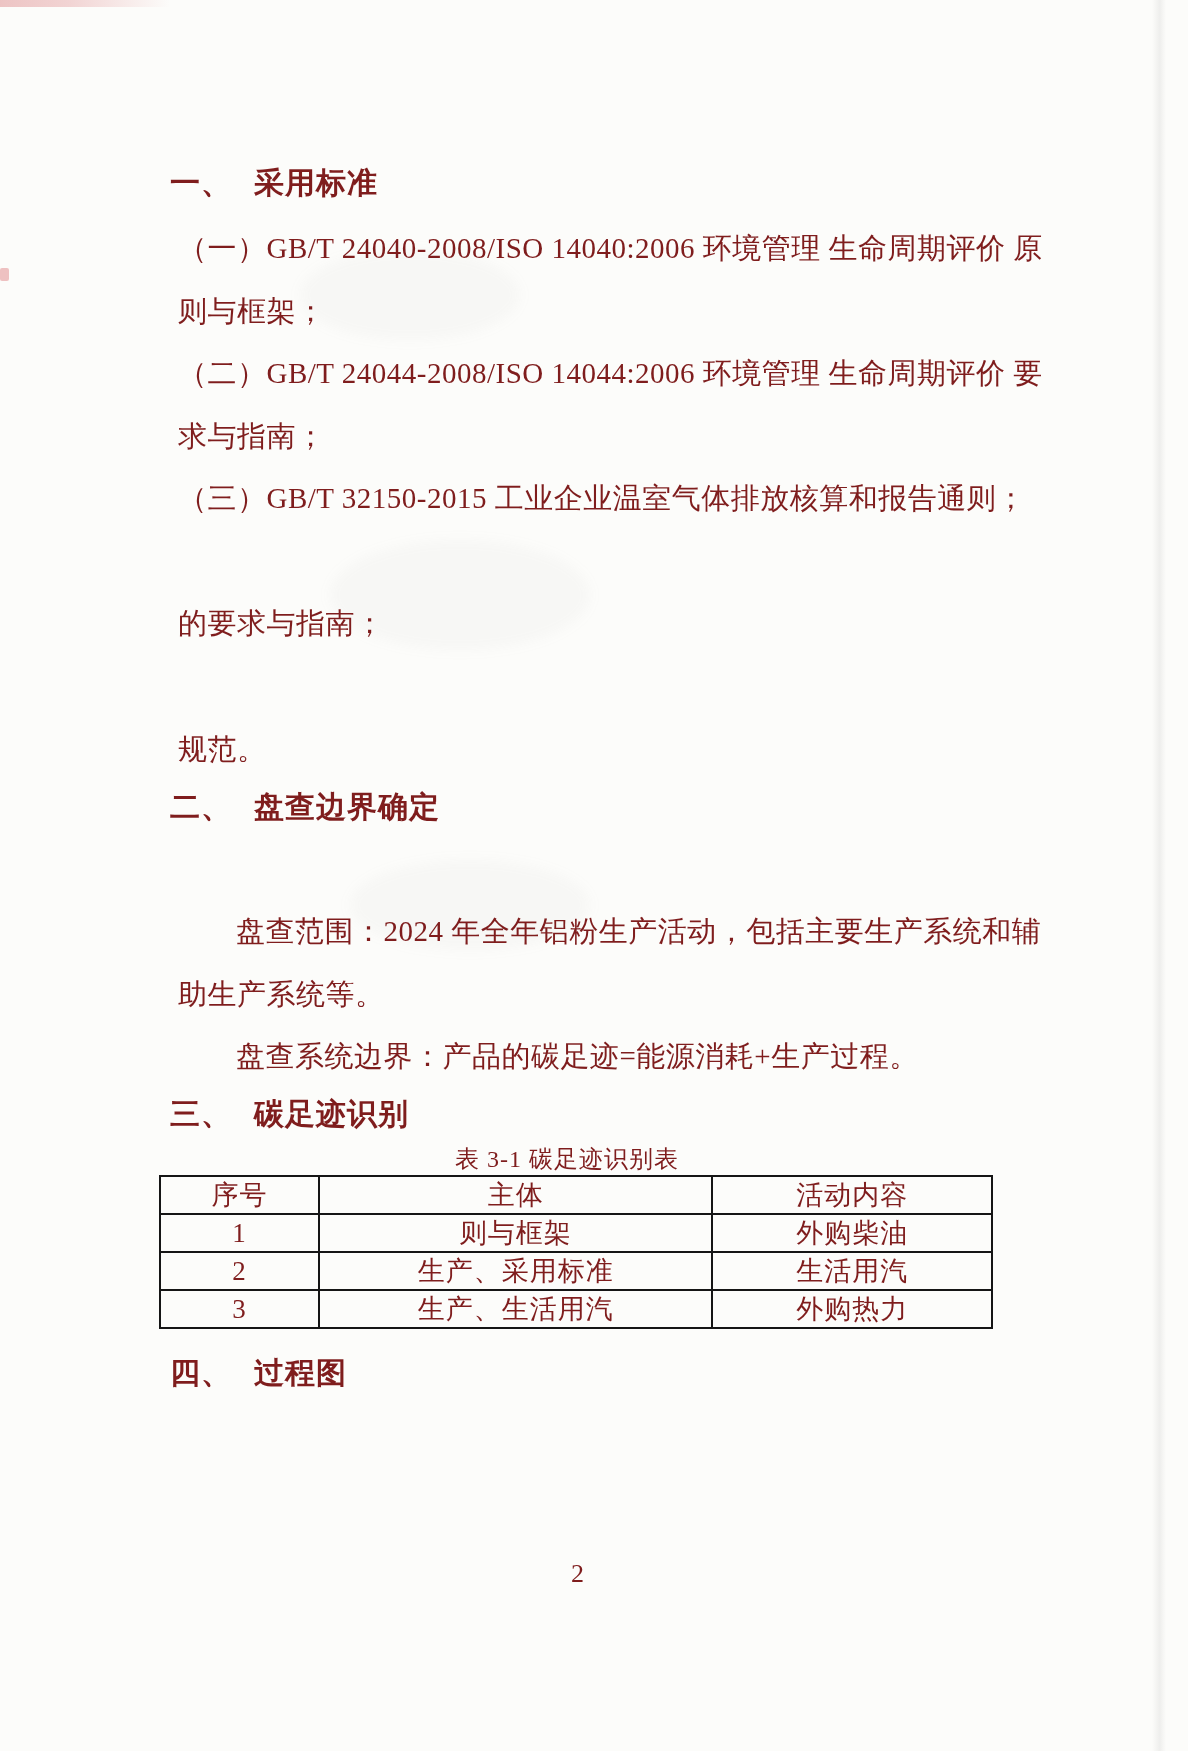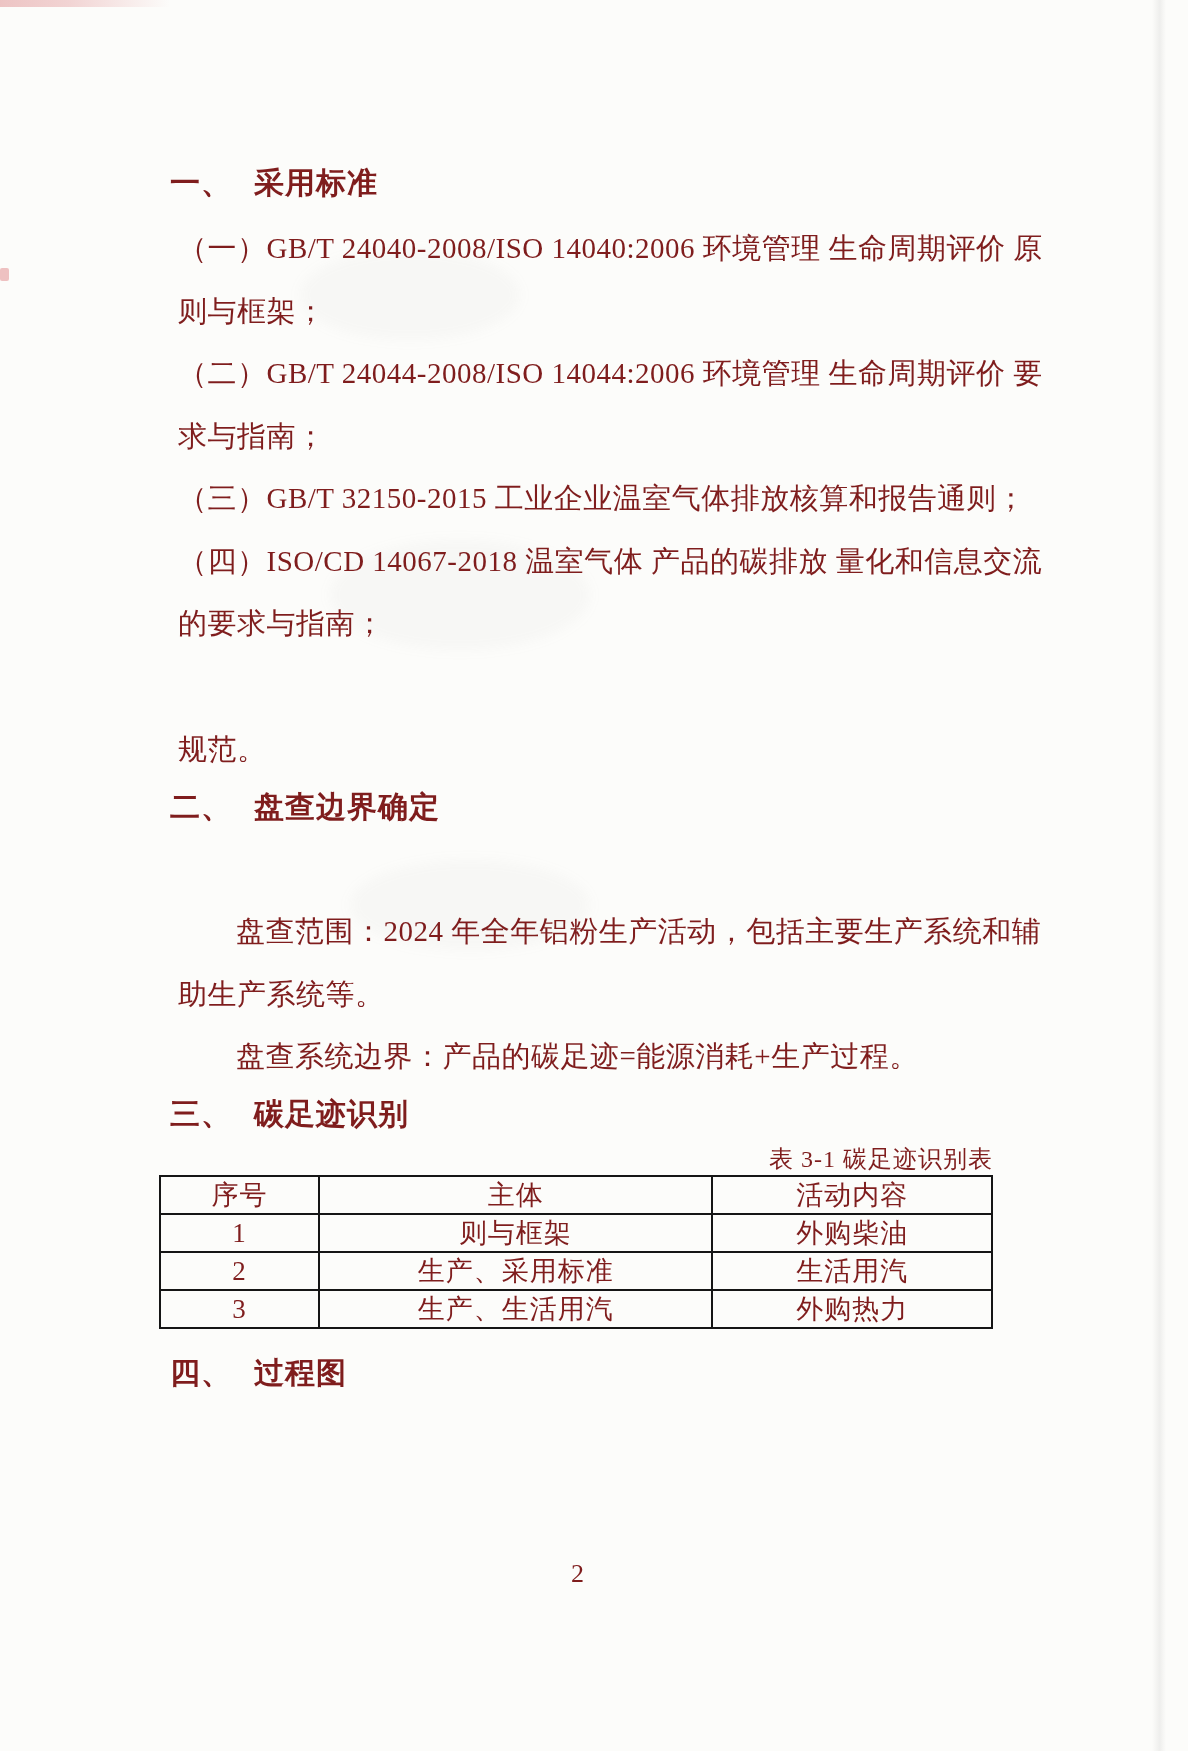--- a/index.html
+++ b/index.html
@@ -44,22 +44,22 @@
     left:170px;
     font-size:30px;
     line-height:33px;
     font-weight:bold;
     white-space:nowrap;
     letter-spacing:1px;
   }
   .heading .h-title{margin-left:22px;}
   .caption{
     position:absolute;
-    left:159px;width:834px;
-    text-align:right;
+    left:150px;width:834px;
+    text-align:center;
     font-size:24px;line-height:26px;
     letter-spacing:1px;
   }
   table.ctable{
     position:absolute;
     left:159px;top:1175px;
     width:834px;
     border-collapse:collapse;
     table-layout:fixed;
     font-size:27px;
@@ -98,21 +98,20 @@
 
   <div class="heading" style="top:166px;">
     <span class="h-num">一、</span><span class="h-title">采用标准</span>
   </div>
 
   <div class="line" style="top:232px;">（一）GB/T 24040-2008/ISO 14040:2006  环境管理  生命周期评价  原</div>
   <div class="line" style="top:295px;">则与框架；</div>
   <div class="line" style="top:357px;">（二）GB/T 24044-2008/ISO 14044:2006  环境管理  生命周期评价  要</div>
   <div class="line" style="top:420px;">求与指南；</div>
   <div class="line" style="top:482px;">（三）GB/T 32150-2015  工业企业温室气体排放核算和报告通则；</div>
-  <div class="line" style="top:545px;">（四）ISO/CD 14067-2018  温室气体  产品的碳排放  量化和信息交流</div>
   <div class="line" style="top:607px;">的要求与指南；</div>
   <div class="line" style="top:733px;">规范。</div>
 
   <div class="heading" style="top:790px;">
     <span class="h-num">二、</span><span class="h-title">盘查边界确定</span>
   </div>
 
   <div class="line indent" style="top:915px;">盘查范围：2024 年全年铝粉生产活动，包括主要生产系统和辅</div>
   <div class="line" style="top:978px;">助生产系统等。</div>
   <div class="line indent" style="top:1040px;">盘查系统边界：产品的碳足迹=能源消耗+生产过程。</div>

